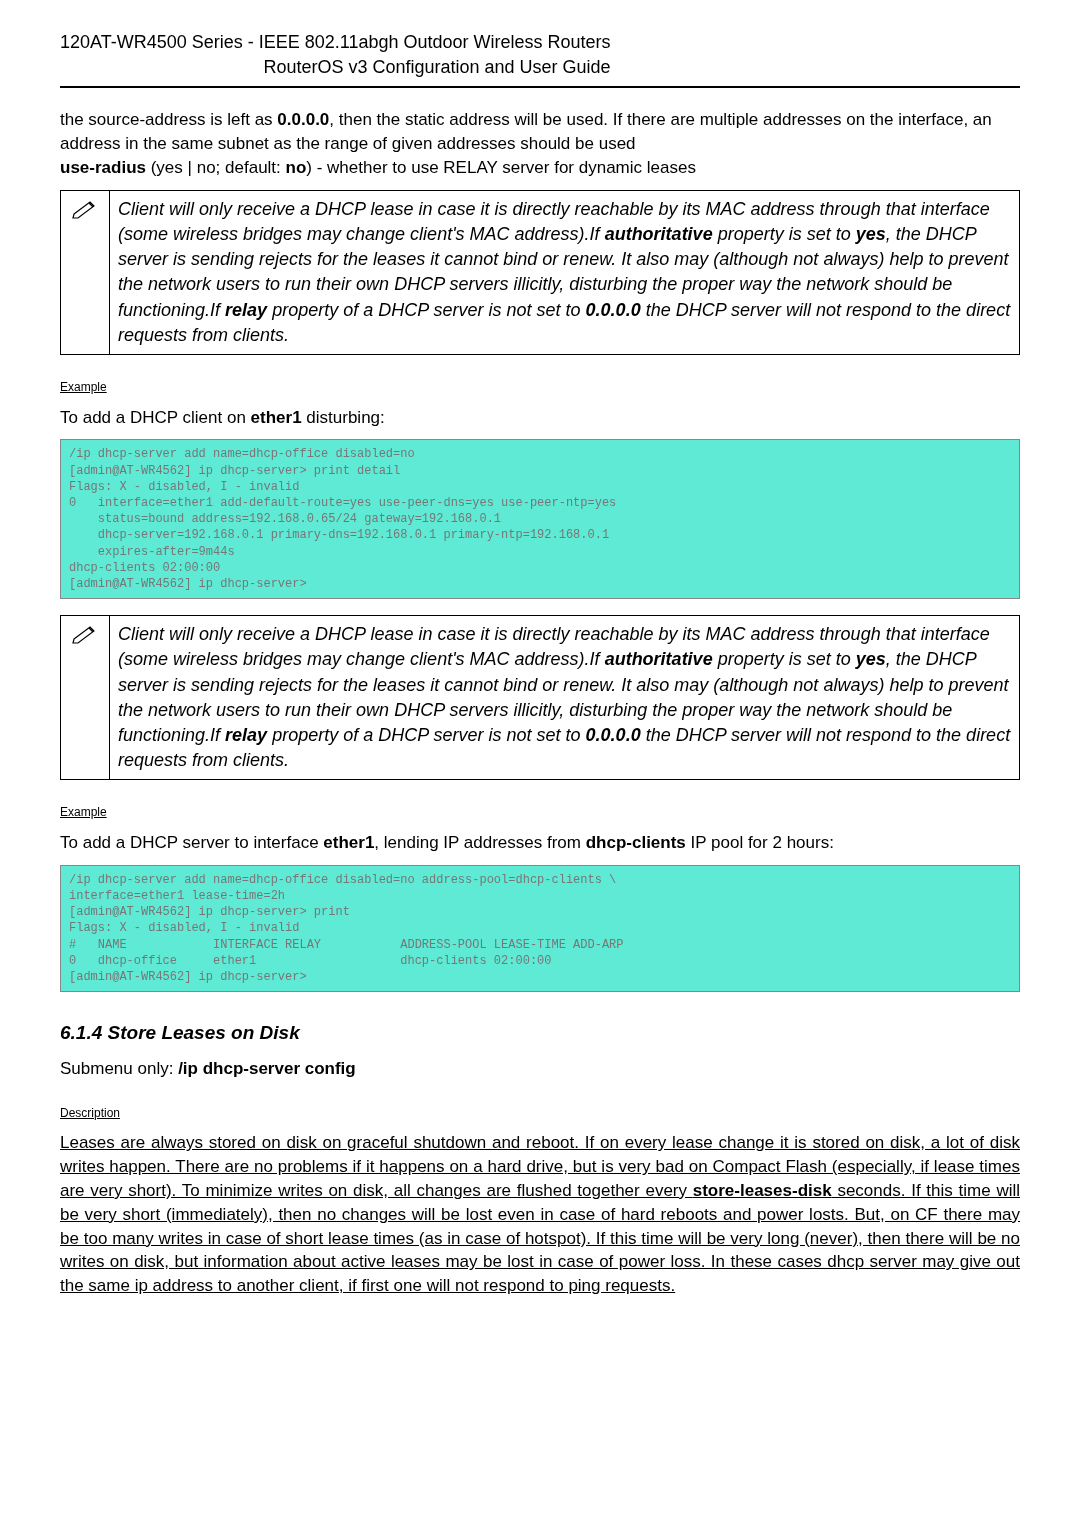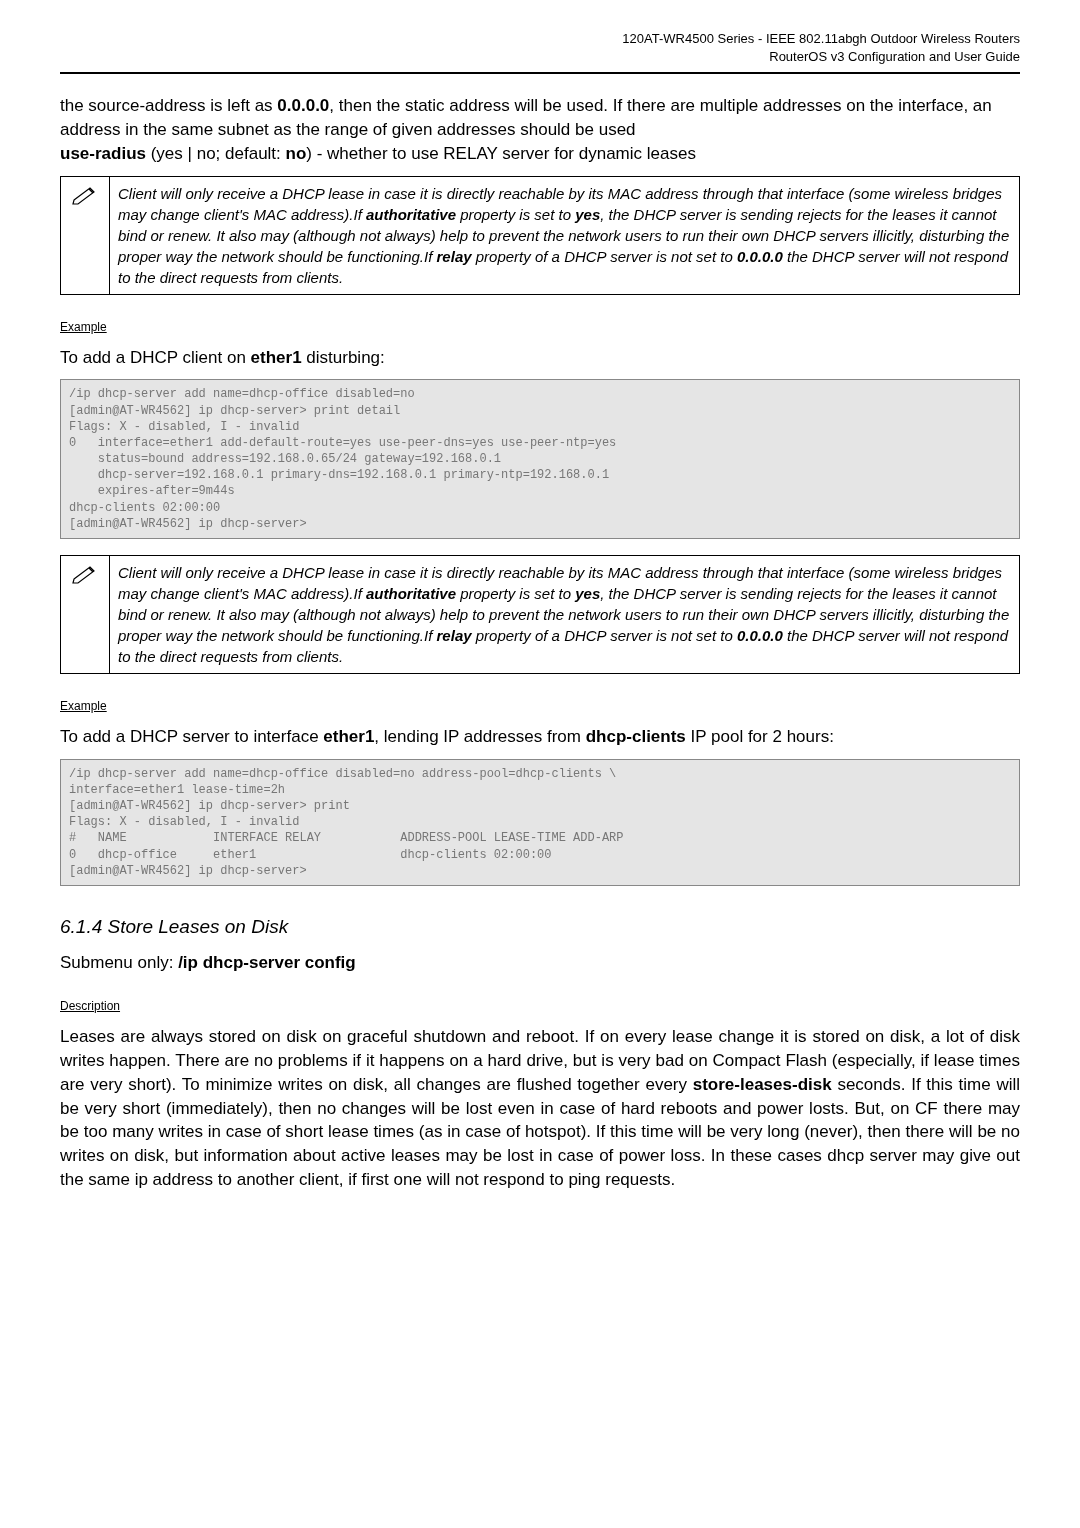--- a/index.html
+++ b/index.html
@@ -6,22 +6,22 @@
     font-family: Arial, Helvetica, sans-serif;
     font-size: 13px;
     color: #000;
     margin: 0;
     padding: 30px 60px;
     line-height: 1.4;
     background: #fff;
   }
   .header-line {
     display: flex;
-    justify-content: flex-end;
-    font-size: 13px;
+    justify-content: flex-start;
+    font-size: 18px;
     padding-bottom: 4px;
   }
   .page-num { display: inline-block; }
   .header-right { text-align: right; }
   hr.thick { border: none; border-top: 2px solid #000; margin: 2px 0 20px 0; }
   .para { margin: 10px 0; font-size: 17px; }
   .note-box {
     border: 1px solid #000;
     display: flex;
     margin: 8px 0 20px 0;
@@ -32,44 +32,44 @@
     display: flex;
     align-items: flex-start;
     justify-content: center;
     padding: 8px 4px;
     font-style: italic;
     font-size: 18px;
   }
   .note-text {
     padding: 6px 8px;
     font-style: italic;
-    font-size: 15px;
+    font-size: 18px;
     flex: 1;
   }
   .section-title {
     text-decoration: underline;
     font-size: 12px;
     margin-top: 24px;
     margin-bottom: 6px;
   }
   .code-box {
     border: 1px solid #888;
-    background: #e5e5e5;
+    background: #5eead4;
     font-family: "Courier New", monospace;
     font-size: 12px;
     color: #777;
     padding: 6px 8px;
     white-space: pre;
     line-height: 1.35;
     margin: 6px 0 16px 0;
     overflow-x: auto;
   }
   .big-heading {
     font-size: 19px;
-    font-weight: normal;
+    font-weight: bold;
     font-style: italic;
     margin-top: 28px;
     margin-bottom: 4px;
   }
   b { font-weight: bold; }
 </style>
 </head>
 <body>
 
 <div class="header-line">
@@ -133,15 +133,15 @@
 #   NAME            INTERFACE RELAY           ADDRESS-POOL LEASE-TIME ADD-ARP
 0   dhcp-office     ether1                    dhcp-clients 02:00:00
 [admin@AT-WR4562] ip dhcp-server&gt;</div>
 
 <div class="big-heading">6.1.4  Store Leases on Disk</div>
 <div class="para">
   <span>Submenu only: </span><b>/ip dhcp-server config</b>
 </div>
 
 <div class="section-title">Description</div>
-<div class="para" style="text-align: justify;">
+<div class="para" style="text-align: justify; text-decoration: underline;">
   <span>Leases are always stored on disk on graceful shutdown and reboot. If on every lease change it is stored on disk, a lot of disk writes happen. There are no problems if it happens on a hard drive, but is very bad on Compact Flash (especially, if lease times are very short). To minimize writes on disk, all changes are flushed together every </span><b>store-leases-disk</b><span> seconds. If this time will be very short (immediately), then no changes will be lost even in case of hard reboots and power losts. But, on CF there may be too many writes in case of short lease times (as in case of hotspot). If this time will be very long (never), then there will be no writes on disk, but information about active leases may be lost in case of power loss. In these cases dhcp server may give out the same ip address to another client, if first one will not respond to ping requests.</span>
 </div>
 
 </body></html>

